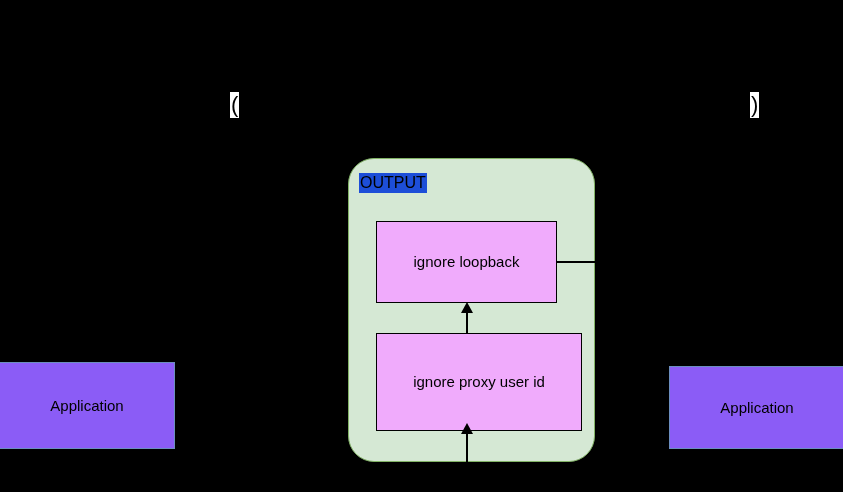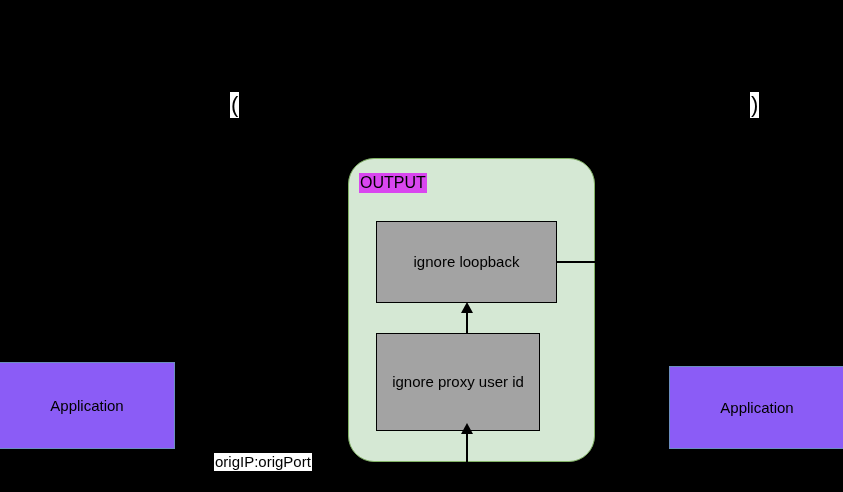--- a/index.html
+++ b/index.html
@@ -39,29 +39,29 @@
     box-sizing: border-box;
   }
 
   .group-label {
     position: absolute;
     left: 359px;
     top: 173px;
     font-size: 16px;
     line-height: 20px;
     color: #000000;
-    background: #d946ef;
+    background: #1d4ed8;
     padding: 0 1px;
     white-space: nowrap;
   }
 
   
   .proc-box {
     position: absolute;
-    background: #a3a3a3;
+    background: #f0abfc;
     border: 1px solid #000000;
     box-sizing: border-box;
     display: flex;
     align-items: center;
     justify-content: center;
     color: #000000;
     font-size: 15px;
     line-height: 18px;
     text-align: center;
   }
@@ -69,21 +69,21 @@
   .box-loopback {
     left: 376px;
     top: 221px;
     width: 181px;
     height: 82px;
   }
 
   .box-proxyuid {
     left: 376px;
     top: 333px;
-    width: 164px;
+    width: 206px;
     height: 98px;
   }
 
   
   .app-box {
     position: absolute;
     background: #8b5cf6;
     border: 1px solid #6c8ebf;
     box-sizing: border-box;
     display: flex;
@@ -216,19 +216,18 @@
   <div class="arrow-up arrow-bottom"></div>
 
   <div class="app-box app-left">
     <span>Application</span>
   </div>
 
   <div class="app-box app-right">
     <span>Application</span>
   </div>
 
-  <div class="edge-label label-origip">origIP:origPort</div>
 
   <div class="edge-label label-paren-left">(</div>
 
   <div class="edge-label label-paren-right">)</div>
 
 </div>
 
 </body></html>

